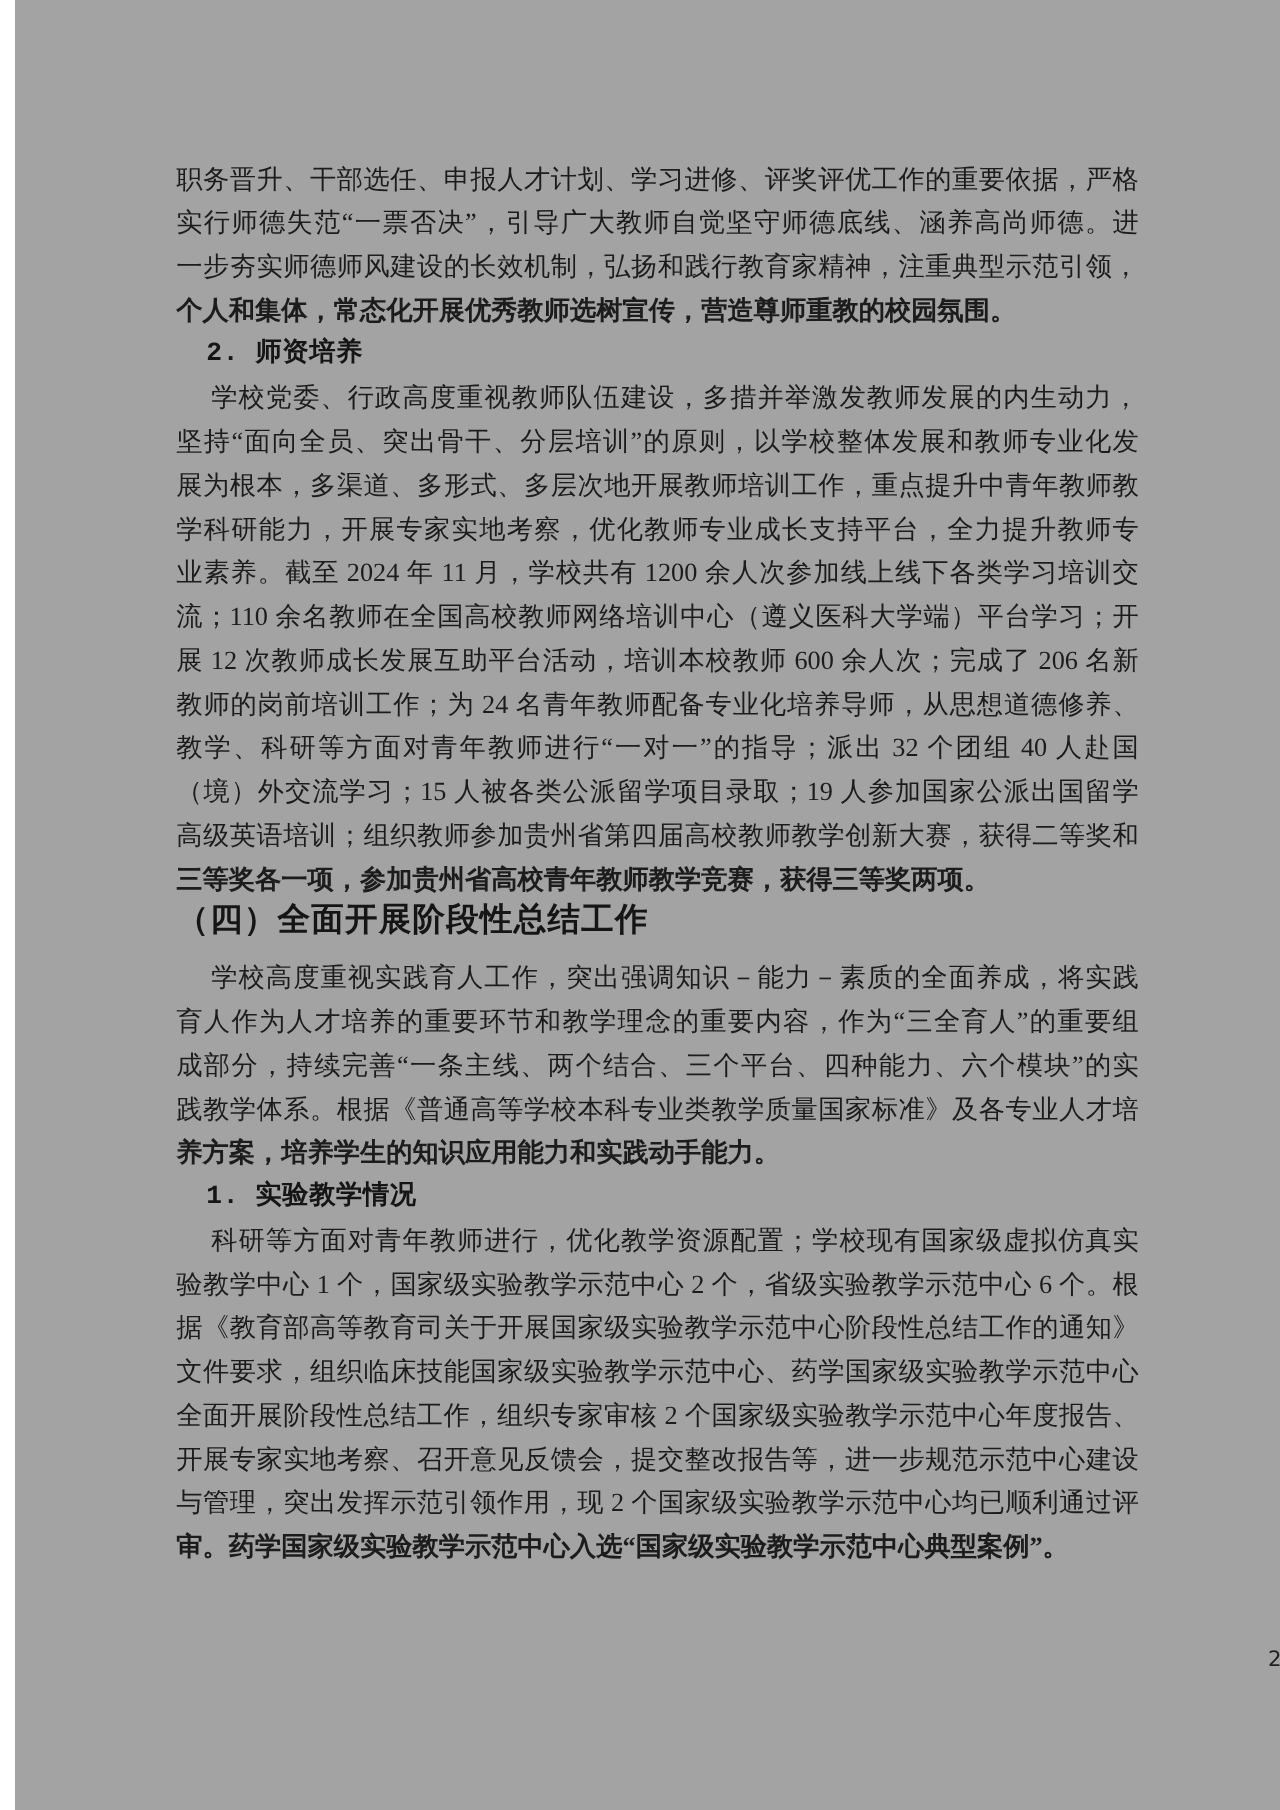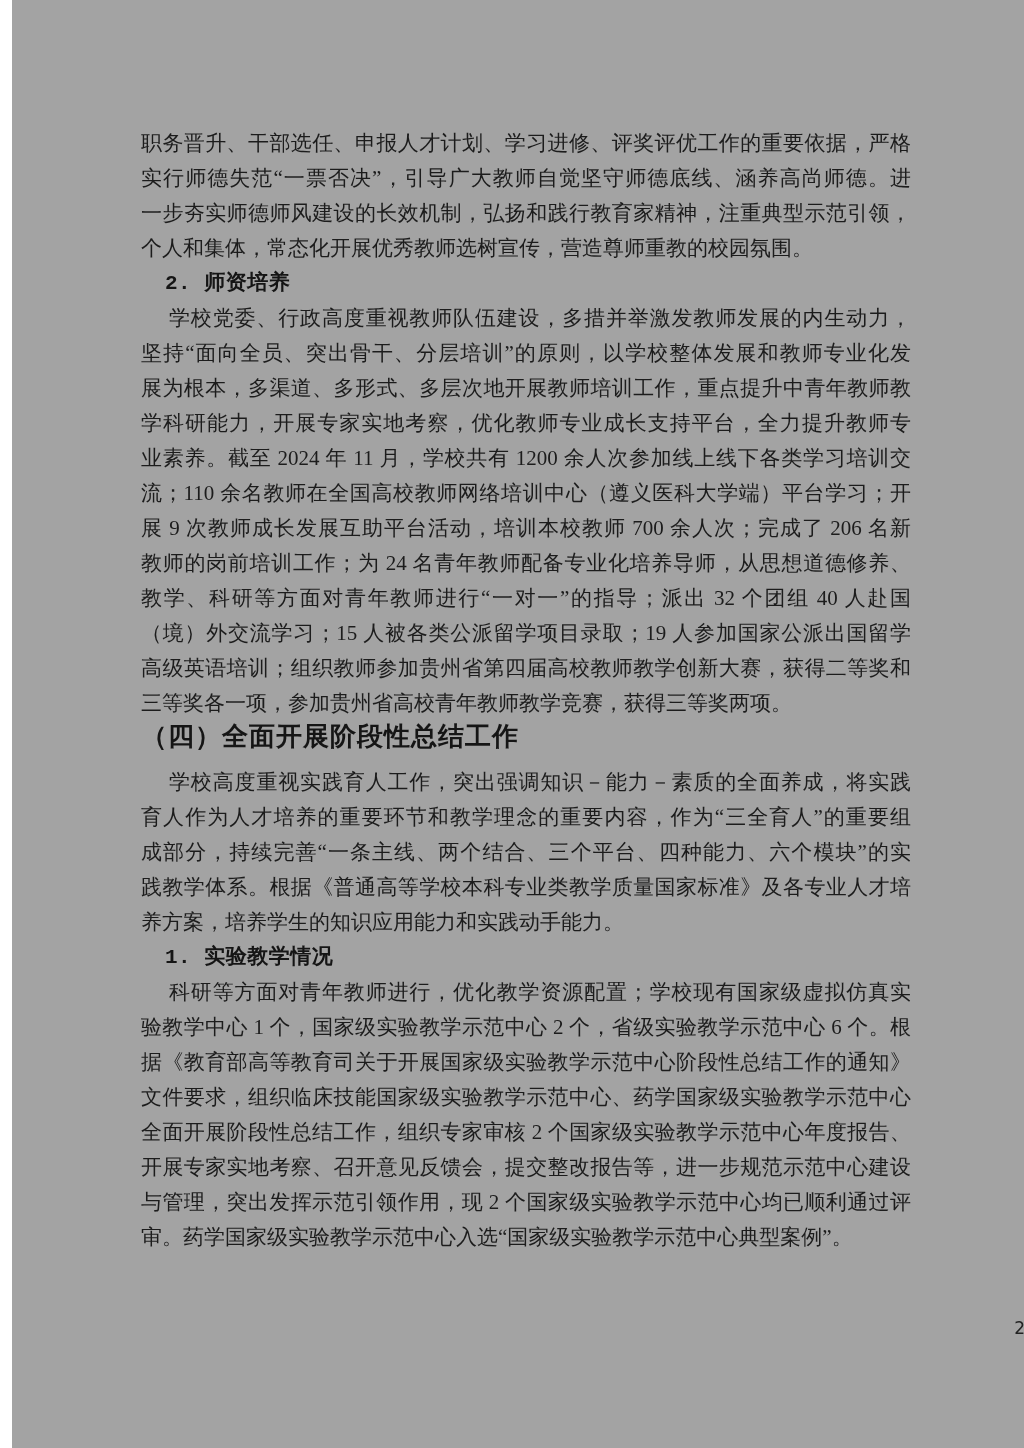--- a/index.html
+++ b/index.html
@@ -30,20 +30,21 @@
   .line {
     height: 35px;
     line-height: 35px;
     overflow: hidden;
     text-align: justify;
     text-align-last: justify;
     text-justify: inter-character;
   }
   .line.last {
     text-align-last: left;
+    font-weight: bold;
   }
   .line.indent {
     text-indent: 28px;
   }
   .sub-heading {
     font-family: Liberation Mono, monospace;
     font-weight: 700;
     font-size: 21px;
     line-height: 35px;
     height: 35px;
@@ -86,21 +87,21 @@
         <div class="line last">个人和集体，常态化开展优秀教师选树宣传，营造尊师重教的校园氛围。</div>
       </div>
       <div class="sub-heading">2. 师资培养</div>
       <div class="para">
         <div class="line indent">学校党委、行政高度重视教师队伍建设，多措并举激发教师发展的内生动力，</div>
         <div class="line">坚持“面向全员、突出骨干、分层培训”的原则，以学校整体发展和教师专业化发</div>
         <div class="line">展为根本，多渠道、多形式、多层次地开展教师培训工作，重点提升中青年教师教</div>
         <div class="line">学科研能力，开展专家实地考察，优化教师专业成长支持平台，全力提升教师专</div>
         <div class="line">业素养。截至 2024 年 11 月，学校共有 1200 余人次参加线上线下各类学习培训交</div>
         <div class="line">流；110 余名教师在全国高校教师网络培训中心（遵义医科大学端）平台学习；开</div>
-        <div class="line">展 9 次教师成长发展互助平台活动，培训本校教师 700 余人次；完成了 206 名新</div>
+        <div class="line">展 12 次教师成长发展互助平台活动，培训本校教师 600 余人次；完成了 206 名新</div>
         <div class="line">教师的岗前培训工作；为 24 名青年教师配备专业化培养导师，从思想道德修养、</div>
         <div class="line">教学、科研等方面对青年教师进行“一对一”的指导；派出 32 个团组 40 人赴国</div>
         <div class="line">（境）外交流学习；15 人被各类公派留学项目录取；19 人参加国家公派出国留学</div>
         <div class="line">高级英语培训；组织教师参加贵州省第四届高校教师教学创新大赛，获得二等奖和</div>
         <div class="line last">三等奖各一项，参加贵州省高校青年教师教学竞赛，获得三等奖两项。</div>
       </div>
       <div class="section-heading">（四）全面开展阶段性总结工作</div>
       <div class="para">
         <div class="line indent">学校高度重视实践育人工作，突出强调知识－能力－素质的全面养成，将实践</div>
         <div class="line">育人作为人才培养的重要环节和教学理念的重要内容，作为“三全育人”的重要组</div>

